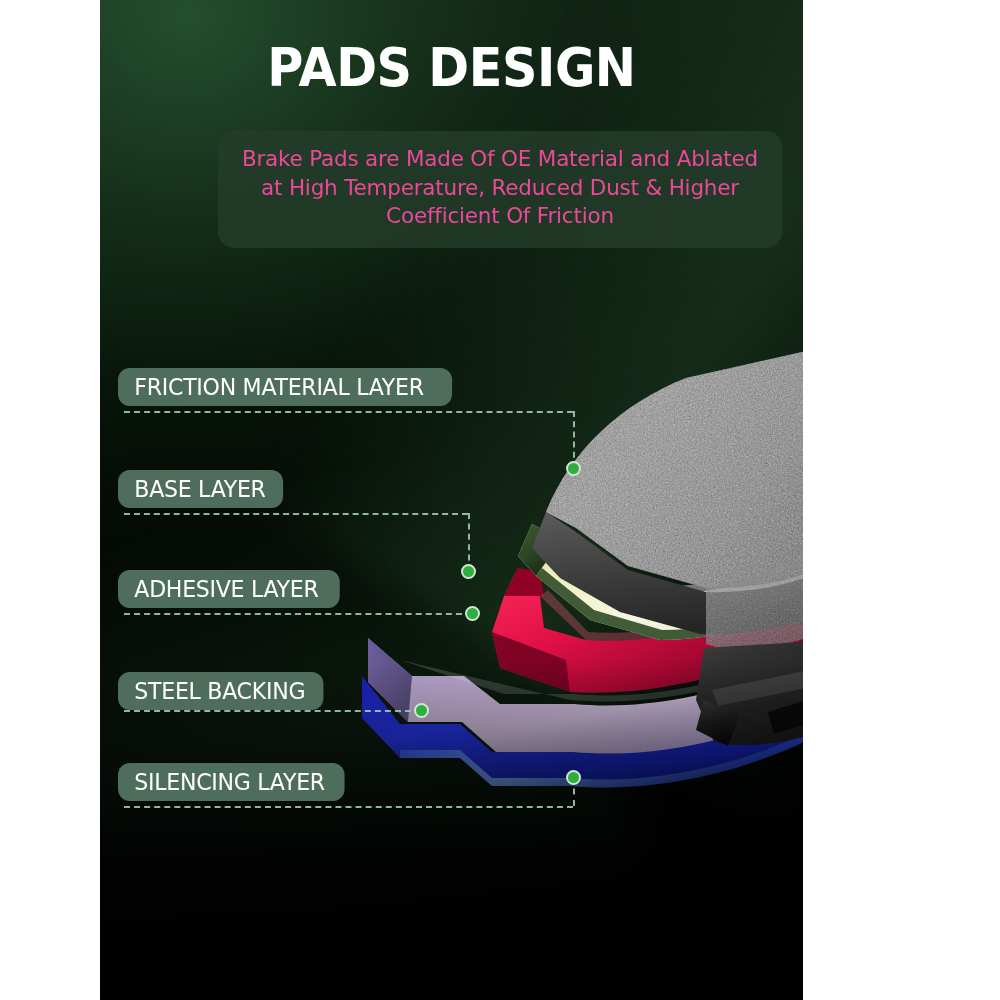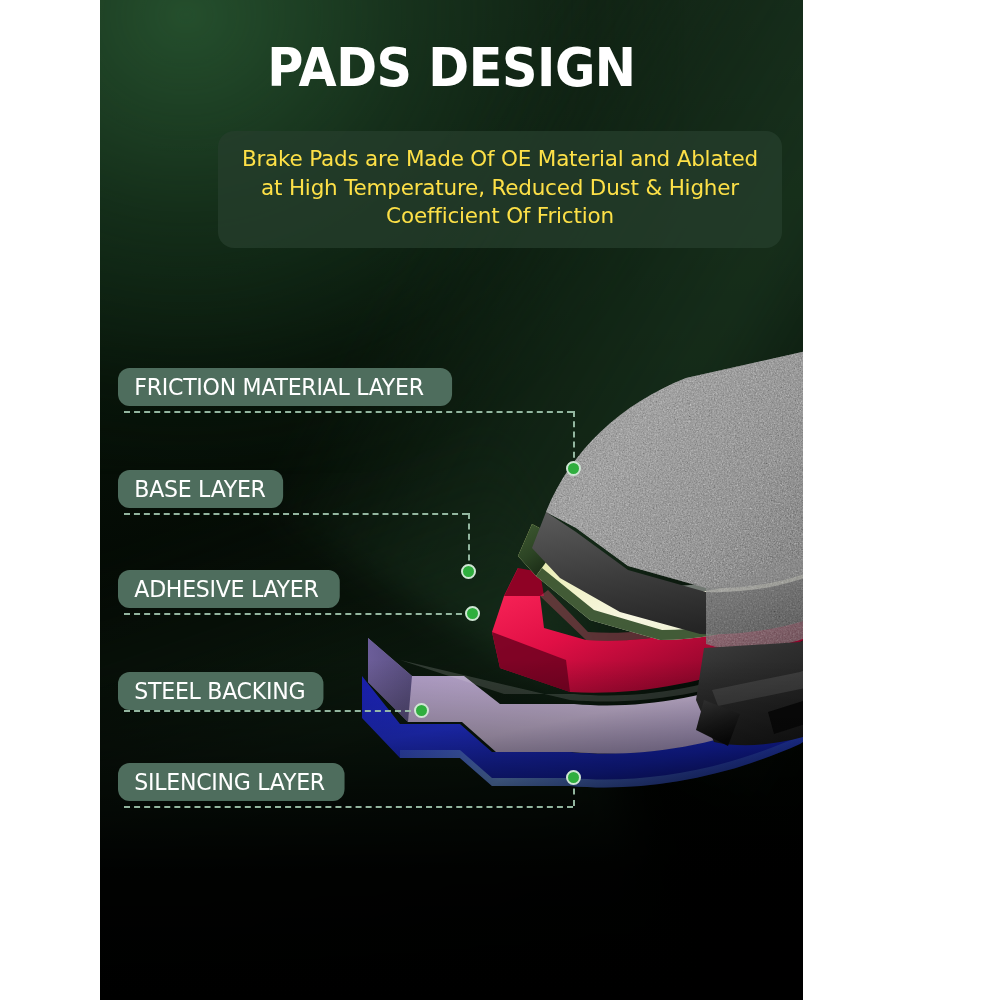--- a/index.html
+++ b/index.html
@@ -116,21 +116,21 @@
     left: 118px;
     top: 131px;
     width: 564px;
     padding: 14px 22px 17px;
     box-sizing: border-box;
     border-radius: 16px;
     background: rgba(37,62,44,0.78);
     text-align: center;
   }
   .subtitle-text {
-    color: #fde047;
+    color: #ec4899;
     font-family: "DejaVu Sans", sans-serif;
     font-size: 21.5px;
     font-weight: 400;
     line-height: 1.33;
     letter-spacing: -0.2px;
     white-space: pre-line;
   }
 
   
   .callout {

